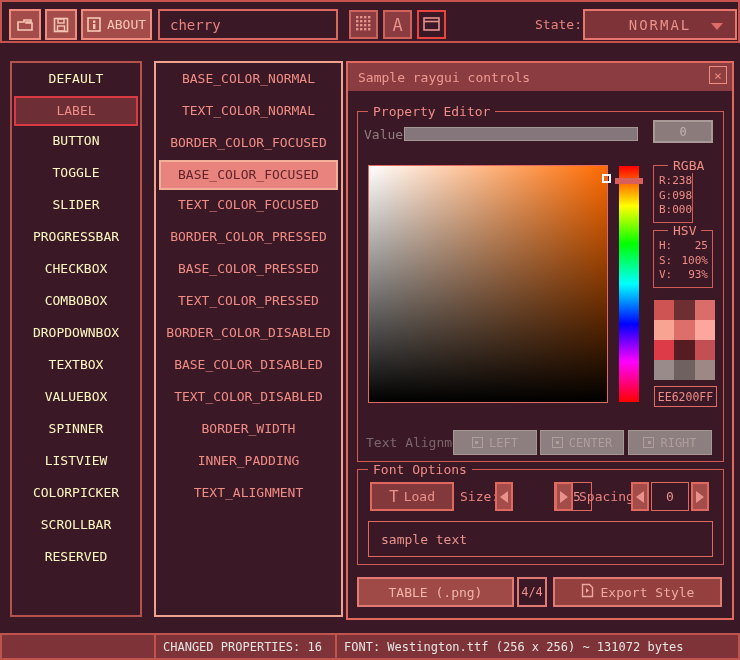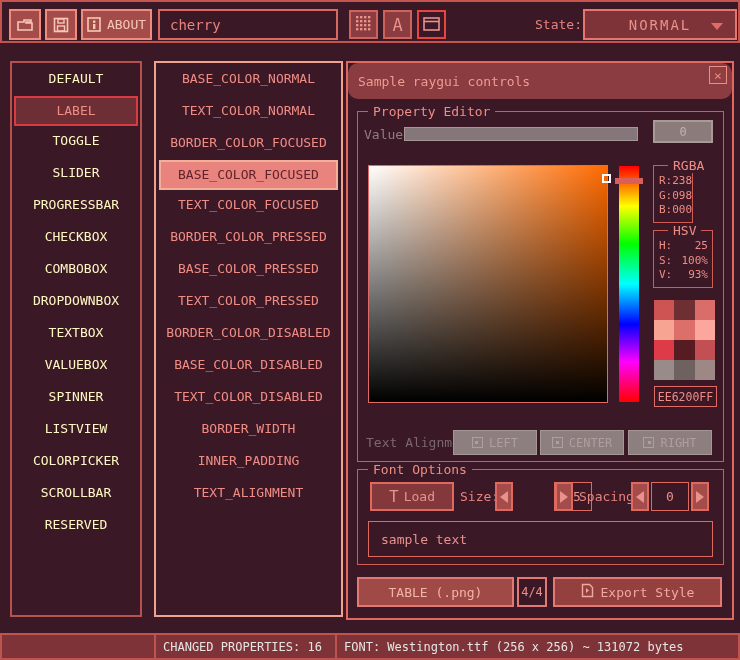--- a/index.html
+++ b/index.html
@@ -73,23 +73,23 @@
     background:#e8837e; border:2px solid #f2b09b; color:#62242a;
     margin:0 3px; height:30px; line-height:26px;
   }
 
   
   #sample-window {
     left:346px; top:61px; width:388px; height:559px;
     background:#3b1826; border:2px solid #e0695f;
   }
   #window-titlebar {
-    position:absolute; left:0; top:0; right:0; height:36px;
+    position:absolute; left:0; top:0; right:0; height:28px;
     background:#8a3c40; display:flex; align-items:center; padding:0 10px;
-    font-size:13px; color:#f09a92;border-radius:10px;
+    font-size:13px; color:#f09a92;
   }
   #window-close {
     position:absolute; right:5px; top:3px; width:18px; height:18px;
     background:#8f3f40; border:1px solid #ef8d85; color:#ef8d85;
     display:flex; align-items:center; justify-content:center;
     font-size:13px; cursor:pointer;
   }
   .groupbox { position:absolute; border:1px solid #cf5c55; }
   .group-label {
     position:absolute; top:-8px; left:10px; background:#3b1826;
@@ -276,20 +276,21 @@
   <div id="state-label" class="abs">State:</div>
   <div id="state-dropdown">
     <span>NORMAL</span>
     <span class="tri"></span>
   </div>
 </div>
 
 <div id="controls-list" class="abs">
     <div class="list-item">DEFAULT</div>
     <div class="list-item selected">LABEL</div>
+    <div class="list-item">BUTTON</div>
     <div class="list-item">TOGGLE</div>
     <div class="list-item">SLIDER</div>
     <div class="list-item">PROGRESSBAR</div>
     <div class="list-item">CHECKBOX</div>
     <div class="list-item">COMBOBOX</div>
     <div class="list-item">DROPDOWNBOX</div>
     <div class="list-item">TEXTBOX</div>
     <div class="list-item">VALUEBOX</div>
     <div class="list-item">SPINNER</div>
     <div class="list-item">LISTVIEW</div>

